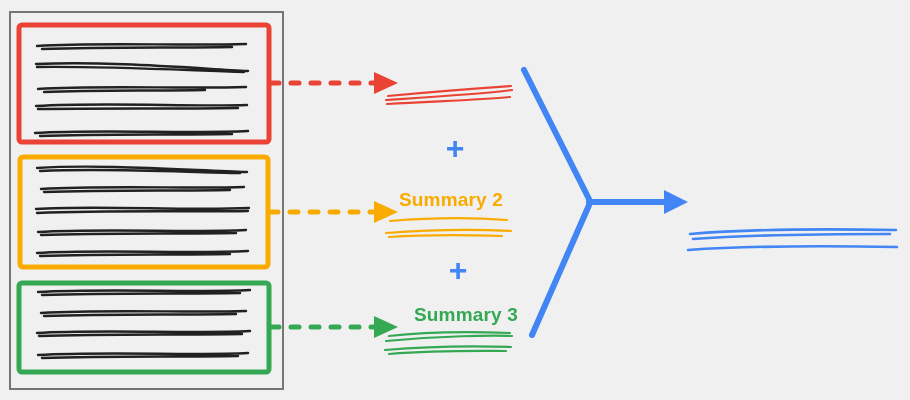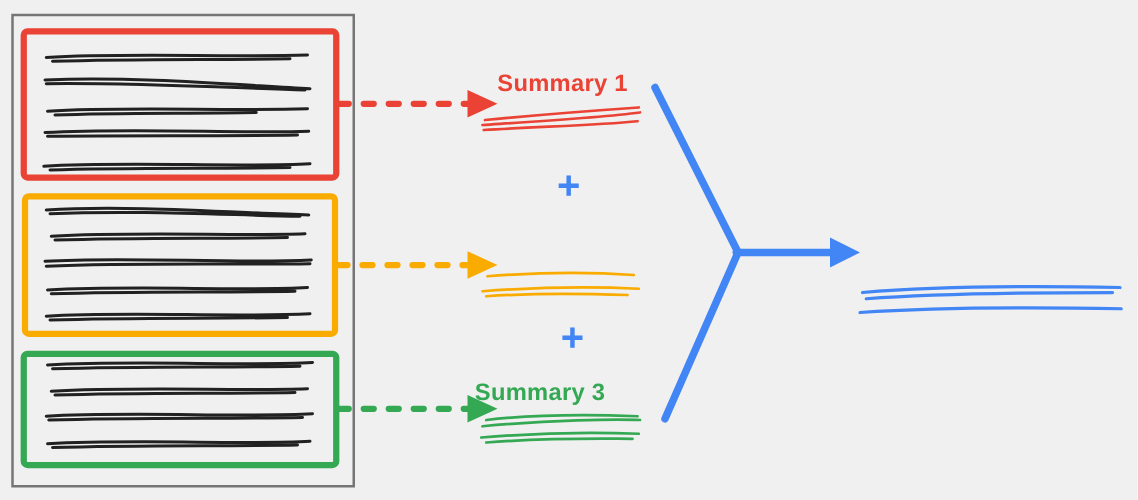--- a/index.html
+++ b/index.html
@@ -77,22 +77,22 @@
       <path d="M532,335 L590,203" stroke-width="6"></path>
       <path d="M589,202 L666,202" stroke-width="6"></path>
       <polygon points="664,190 688,202 664,214" stroke="none" fill="#4285F4"></polygon>
       <path stroke-width="2.6" d="
         M690,234 C760,228 842,229 896,230
         M693,239 C760,234 840,234 890,234
         M688,250 C760,245 842,246 897,247"></path>
     </g>
   </svg>
 
-  <div class="label" style="left: 370px; top: 57px; width: 160px; color: rgb(234, 67, 53);">Summary 1</div>
 
   <div class="plus" style="left: 430px; top: 132px; width: 50px; color: rgb(66, 133, 244);">+</div>
 
+  <div class="label" style="left: 371px; top: 189px; width: 160px; color: rgb(249, 171, 0);">Summary 2</div>
 
   <div class="plus" style="left: 433px; top: 254px; width: 50px; color: rgb(66, 133, 244);">+</div>
 
-  <div class="label" style="left: 352px; top: 304px; width: 160px; color: rgb(52, 168, 83);">Summary 3</div>
+  <div class="label" style="left: 386px; top: 304px; width: 160px; color: rgb(52, 168, 83);">Summary 3</div>
 
 </div>
 
 </body></html>

